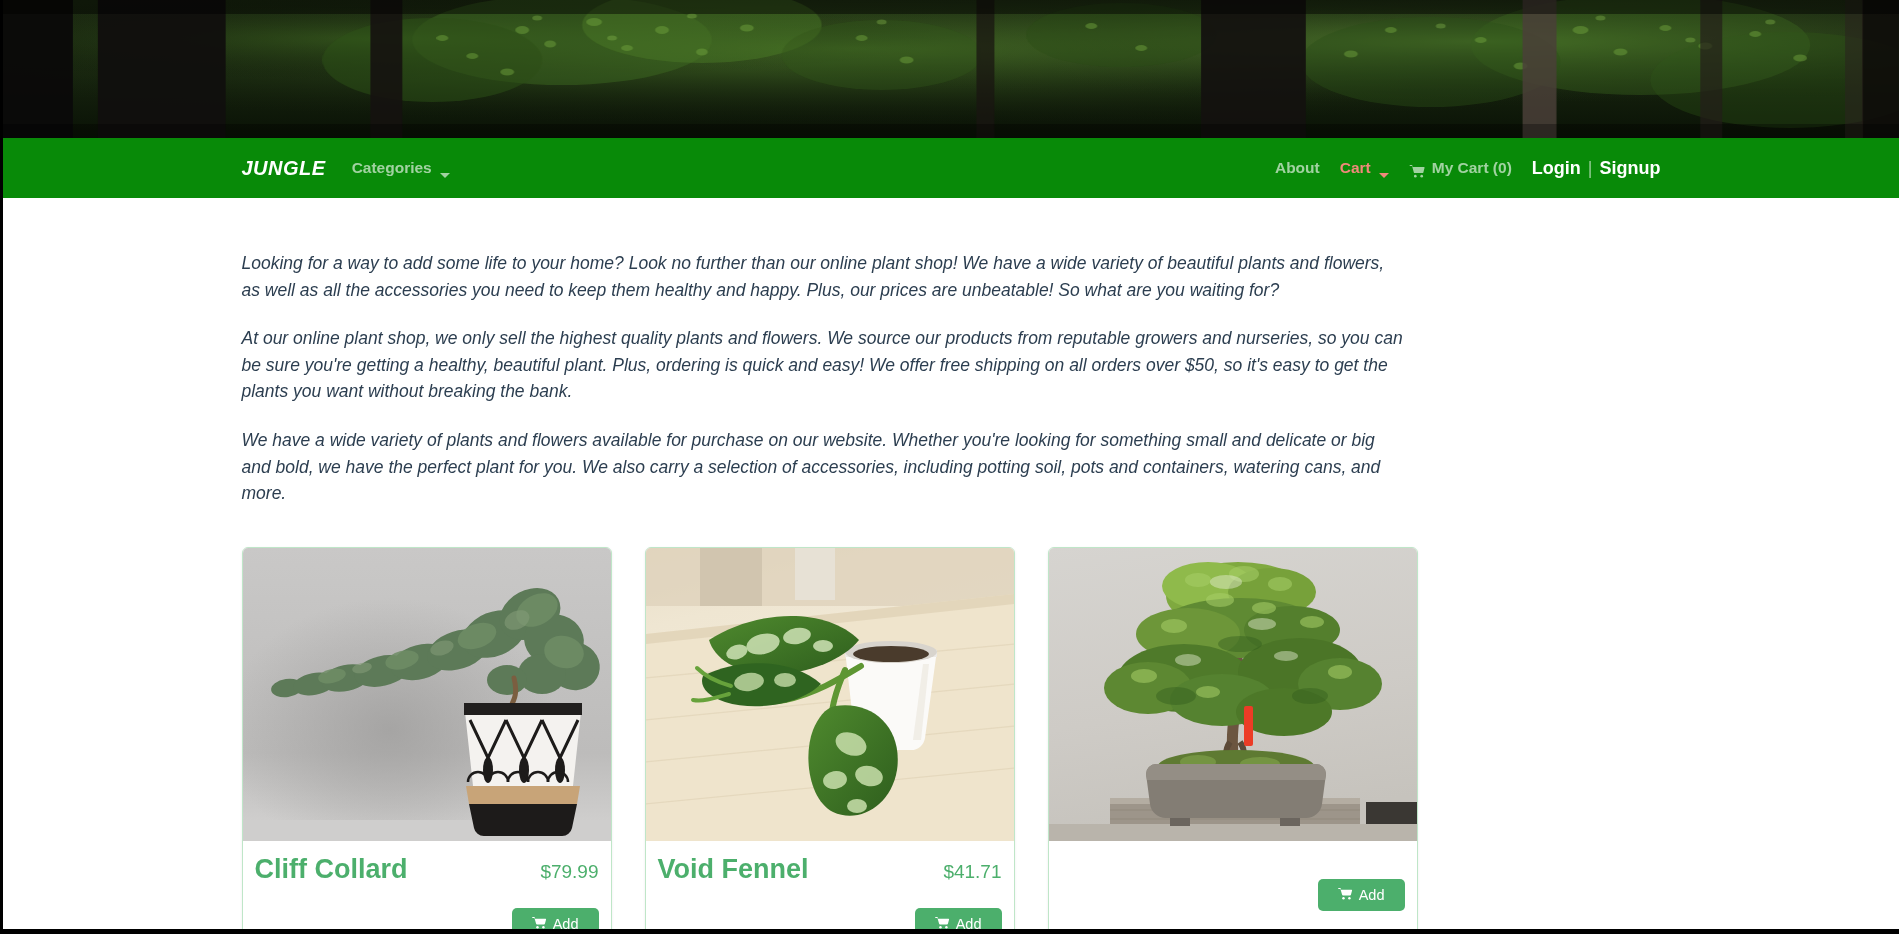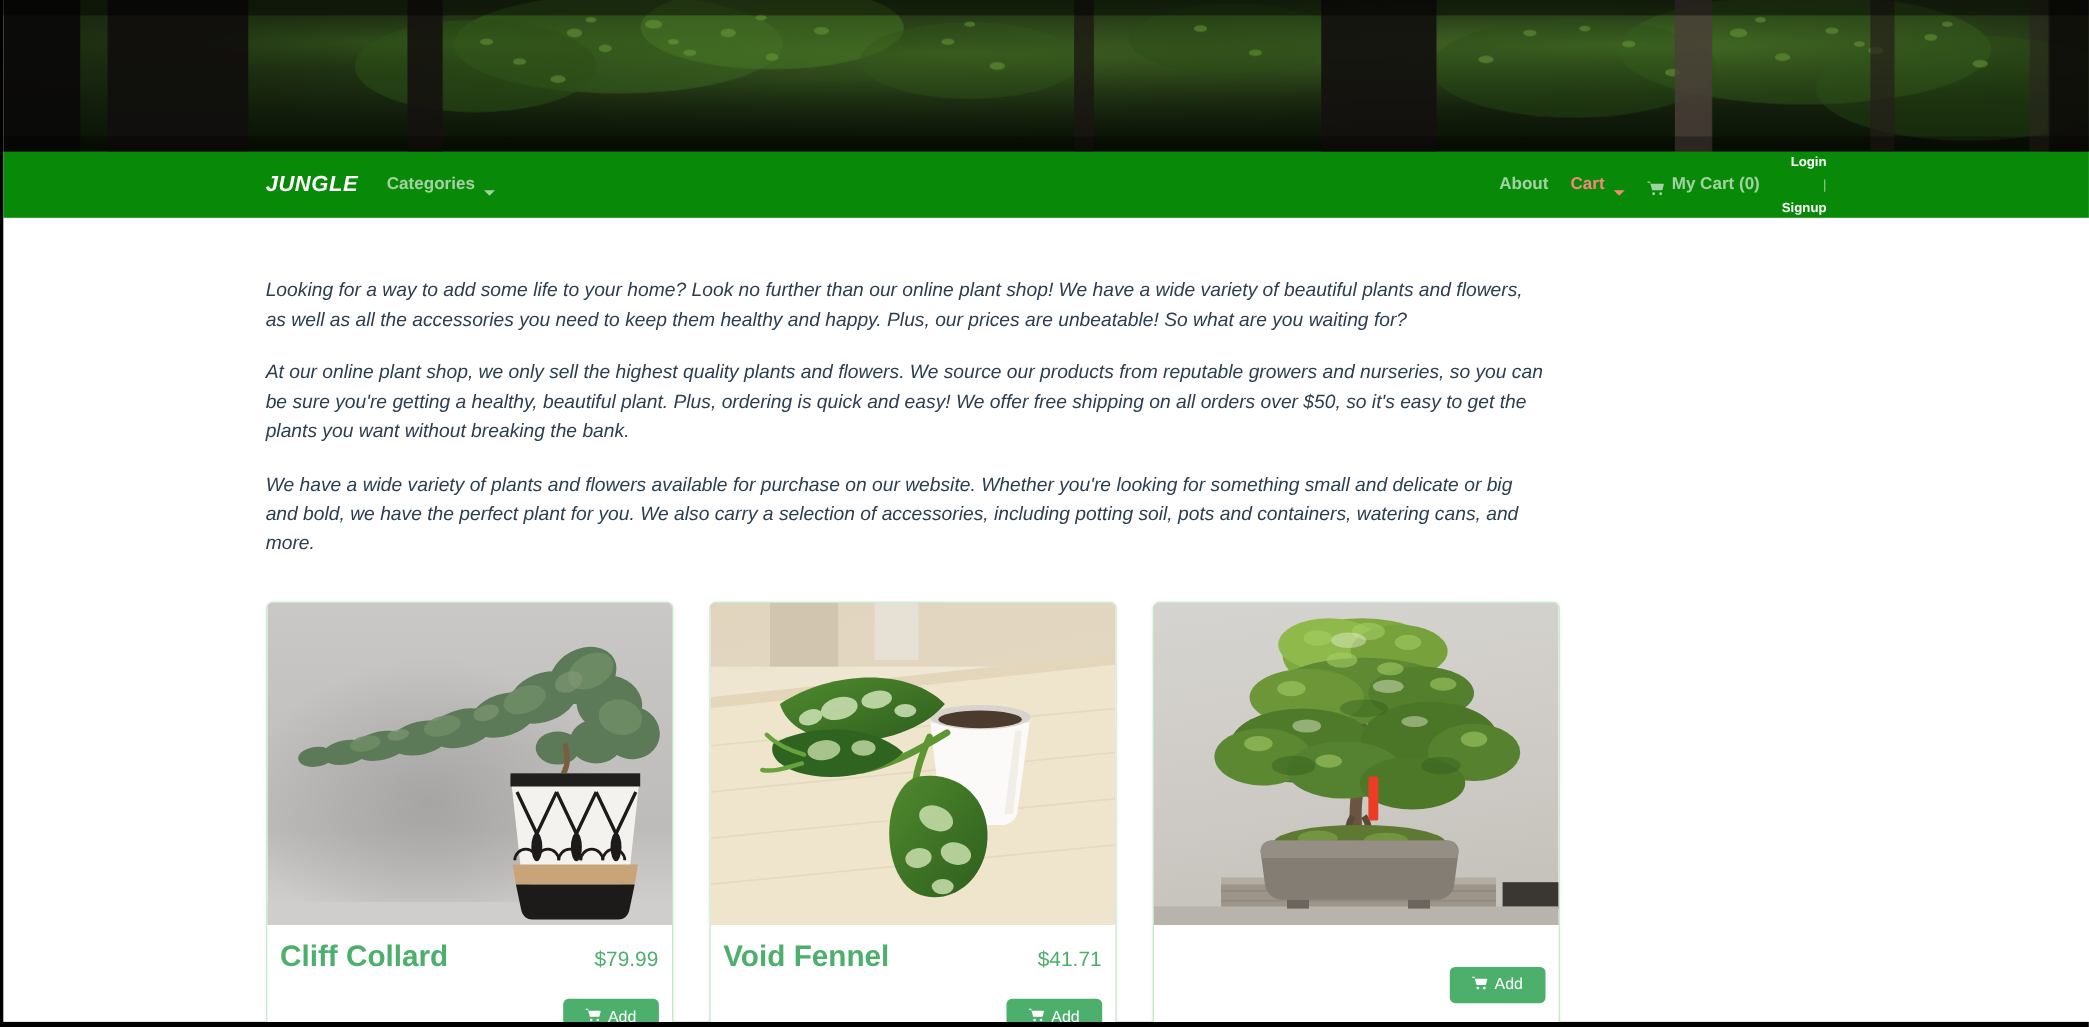--- a/index.html
+++ b/index.html
@@ -87,26 +87,25 @@
     color: rgba(255,255,255,0.62);
     font-size: 15.5px;
     font-weight: bold;
     text-decoration: none;
     display: inline-flex;
     align-items: flex-end;
     gap: 6px;
   }
   .nav-auth {
     color: #ffffff;
-    font-size: 12px;
+    font-size: 18px;
     font-weight: bold;
     display: inline-flex;
-    align-items: flex-end;
+    align-items: flex-start;
     gap: 7px;
-    flex-direction: column;
   }
   .nav-auth a { color: #ffffff; text-decoration: none; }
   .divider-pipe { color: rgba(255,255,255,0.55); font-weight: normal; }
 
   .cart-glyph { display: inline-block; width: 17px; height: 14px; position: relative; top: 1px; }
 
   
   .content {
     width: 1419px;
     margin: 0 auto;

